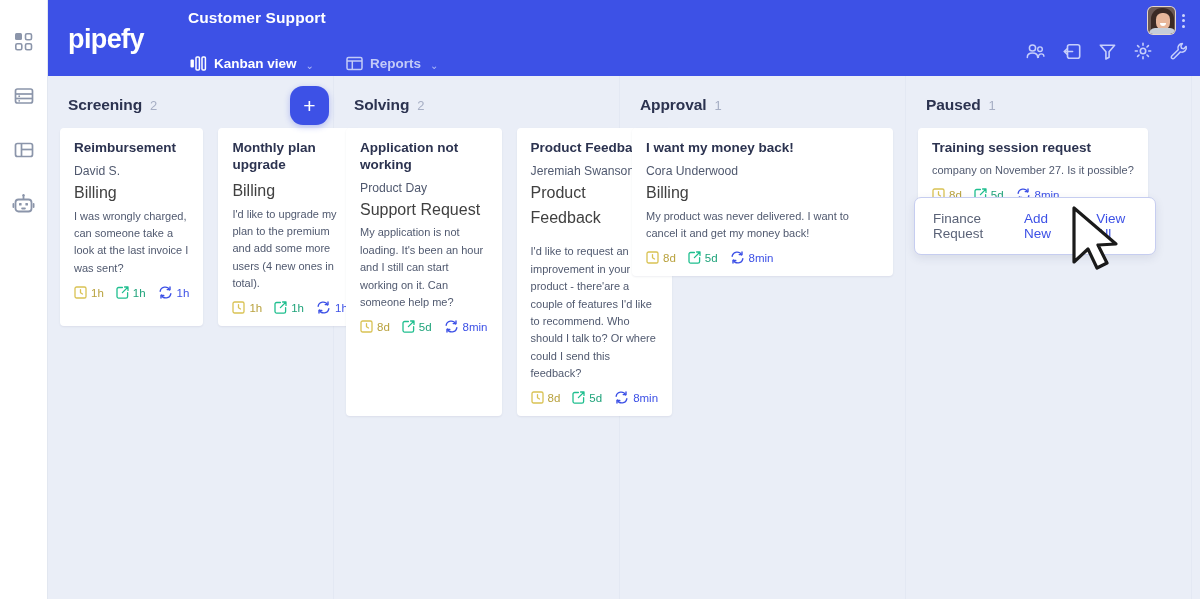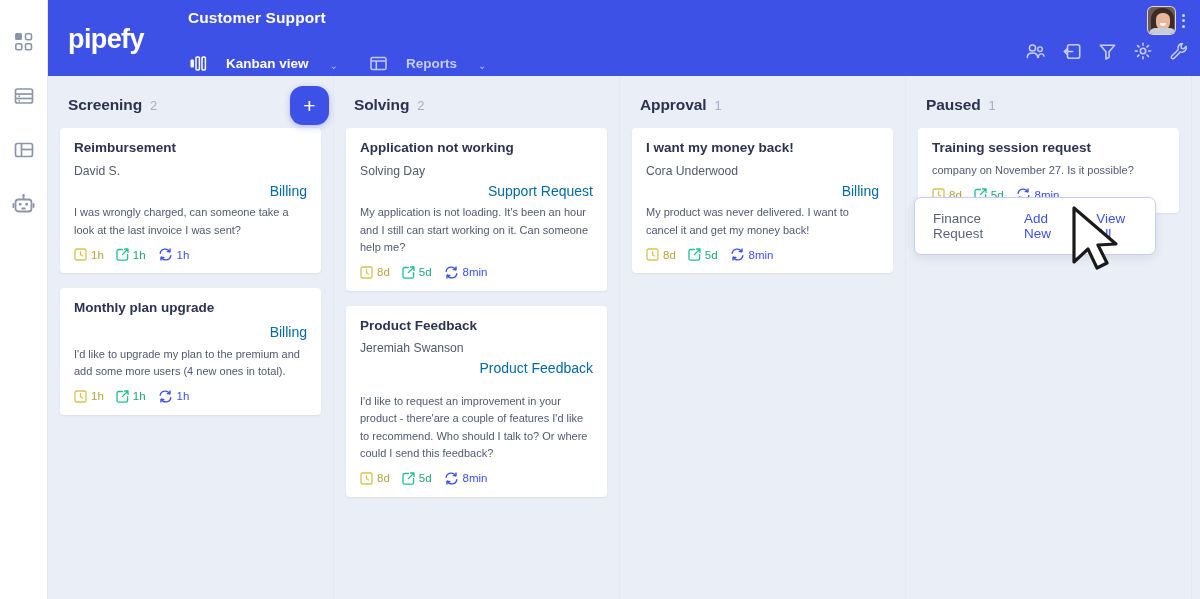--- a/index.html
+++ b/index.html
@@ -36,21 +36,21 @@
     color: #fff; font-size: 27px; font-weight: 700; letter-spacing: -0.6px;
     padding: 24px 0 0 20px; width: 140px; user-select: none;
   }
   .titleblock { padding-top: 9px; }
   .pipe-title {
     color: #ffffff; font-size: 15.5px; font-weight: 700; letter-spacing: .1px;
     margin-bottom: 24px;
   }
   .viewtabs { display: flex; align-items: center; gap: 6px; }
   .vtab {
-    display: flex; align-items: flex-end; gap: 19px;
+    display: flex; align-items: flex-end; gap: 7px;
     padding: 5px 4px 13px 2px; cursor: pointer; position: relative;
   }
   .vtab .vlabel { color: #c3cbf7; font-size: 13.5px; font-weight: 700; }
   .vtab.active .vlabel { color: #ffffff; }
   .vtab .vicon { color: #c3cbf7; display: flex; }
   .vtab.active .vicon { color: #ffffff; }
   .vtab .chev { color: #b2bcf5; font-size: 10px; margin-left: 2px; }
   .vtab.active::after {
     content: ""; position: absolute; left: 0; right: -4px; bottom: 0;
     height: 3px; background: #ffffff; border-radius: 2px 2px 0 0;
@@ -105,30 +105,30 @@
   }
   .col-name { font-size: 15.5px; font-weight: 700; color: #2c3350; letter-spacing: -.1px; }
   .col-count { font-size: 13px; color: #a6aec4; font-weight: 400; }
   .add-btn {
     position: absolute; width: 39px; height: 39px; border-radius: 13px;
     background: #3d51e6; color: #fff; display: flex; align-items: center;
     justify-content: center; font-size: 21px; font-weight: 300; line-height: 1;
     cursor: pointer; top: 10px; right: -8px; border: none;
     box-shadow: 0 2px 6px rgba(61,81,230,.32);
   }
-  .cards { display: flex; flex-direction: column; gap: 15px; }
+  .cards { display: flex; gap: 15px; }
 
   .card {
     background: #ffffff; border-radius: 4px; padding: 12px 14px 12px 14px;
     box-shadow: 0 1px 2px rgba(40,50,90,.08); cursor: pointer;
   }
   .card-label { width: 11px; height: 11px; border-radius: 2px; margin-bottom: 10px; }
   .card-title { font-size: 13.5px; font-weight: 700; color: #2c3350; margin-bottom: 5px; line-height: 1.25; }
   .card-person { font-size: 12.2px; color: #50596f; line-height: 1.55; }
-  .card-type { font-size: 14px; color: #0369a1; line-height: 1.55; margin-bottom: 2px; text-align: right; }
+  .card-type { font-size: 16px; color: #404040; line-height: 1.55; margin-bottom: 2px; }
   .card-desc { font-size: 11px; color: #50596f; line-height: 1.58; margin-bottom: 9px; }
   .card-desc.spaced { margin-top: 13px; }
   .badges { display: flex; align-items: center; gap: 12px; }
   .badge { display: flex; align-items: center; gap: 4px; font-size: 11.5px; }
   .badge svg { display: block; }
   .badge.b-yellow { color: #b9a23e; }
   .badge.b-yellow svg { stroke: #d9c253; }
   .badge.b-green { color: #1fa37a; }
   .badge.b-green svg { stroke: #1fbf8f; }
   .badge.b-blue { color: #3d51e6; }
@@ -351,21 +351,21 @@
                 </span>
               </div></article>
           </div>
         </section>
         <section class="column">
           <div class="col-head">
             <span class="col-name">Solving</span>
             <span class="col-count">2</span>
           </div>
           <div class="cards">
-            <article class="card"><span class="card-label" style="background:#18c964"></span><div class="card-title">Application not working</div><div class="card-person">Solving Day</div><div class="card-type">Support Request</div><div class="card-desc">My application is not loading. It's been an hour and I still can start working on it. Can someone help me?</div><div class="badges">
+            <article class="card"><span class="card-label" style="background:#18c964"></span><div class="card-title">Application not working</div><div class="card-person">Product Day</div><div class="card-type">Support Request</div><div class="card-desc">My application is not loading. It's been an hour and I still can start working on it. Can someone help me?</div><div class="badges">
                 <span class="badge b-yellow">
                   <span>
                     <svg width="13" height="13" viewBox="0 0 13 13" fill="none">
                       <rect x="1" y="1" width="11" height="11" rx="1.6" stroke-width="1.3"></rect>
                       <path d="M6.5 3.6v3.1l2 1.3" stroke-width="1.3" stroke-linecap="round" stroke-linejoin="round"></path>
                     </svg>
                   </span>
                   <span>8d</span>
                 </span>
                 <span class="badge b-green">

